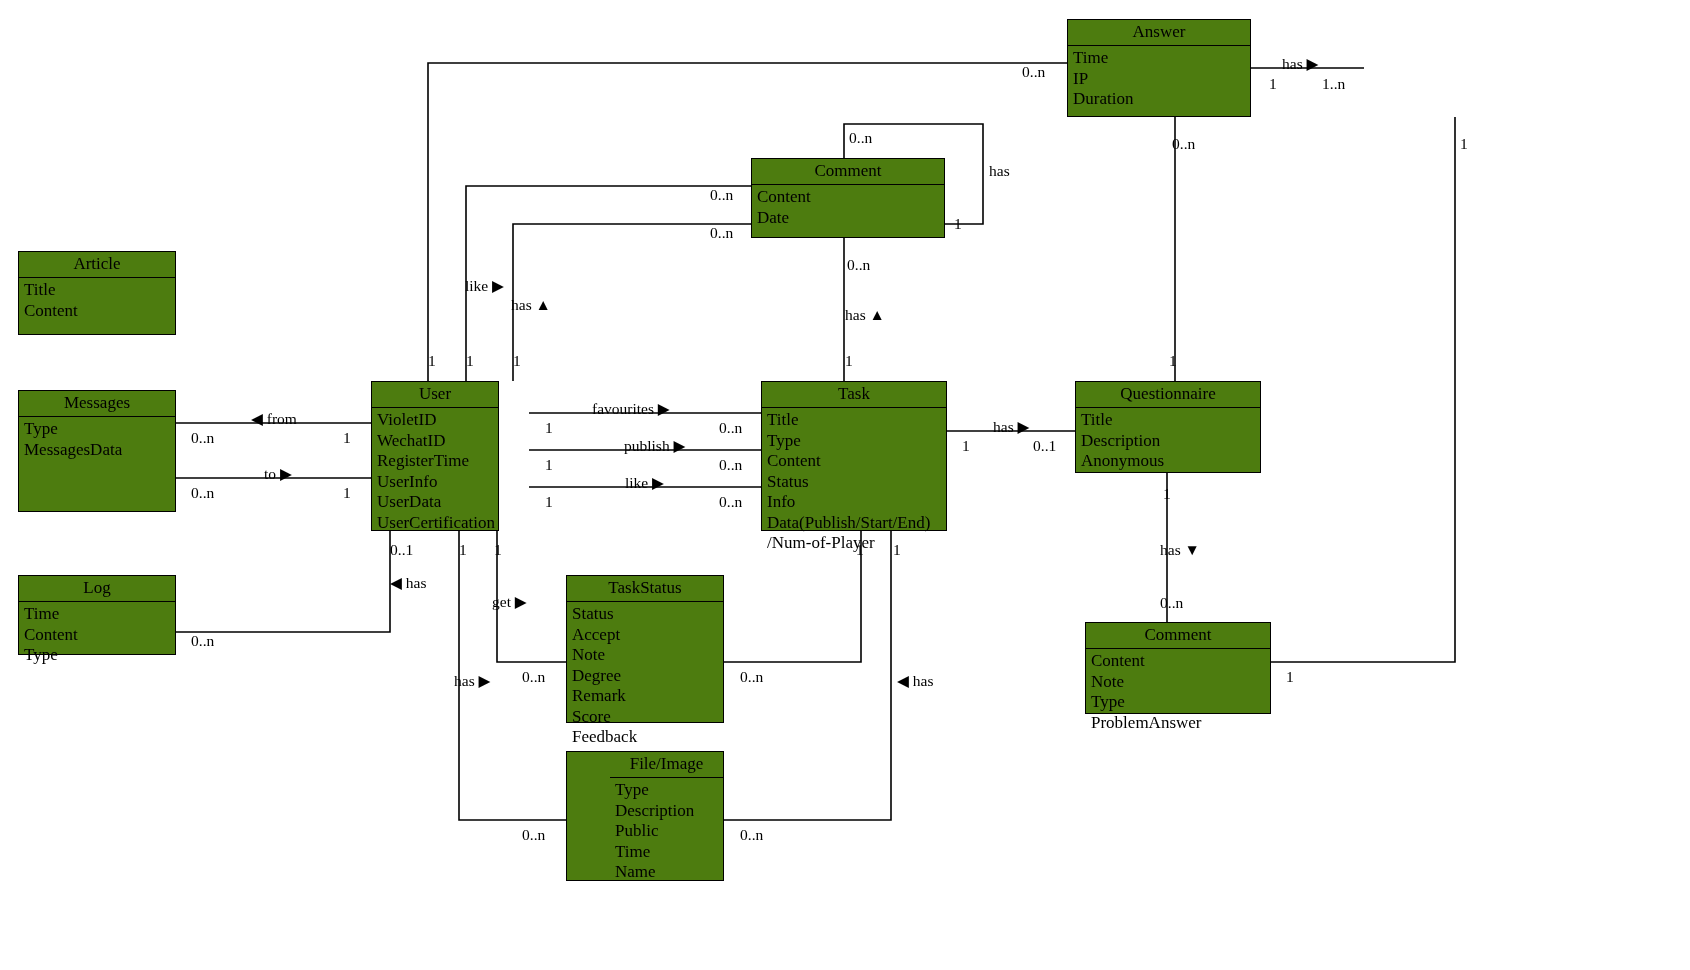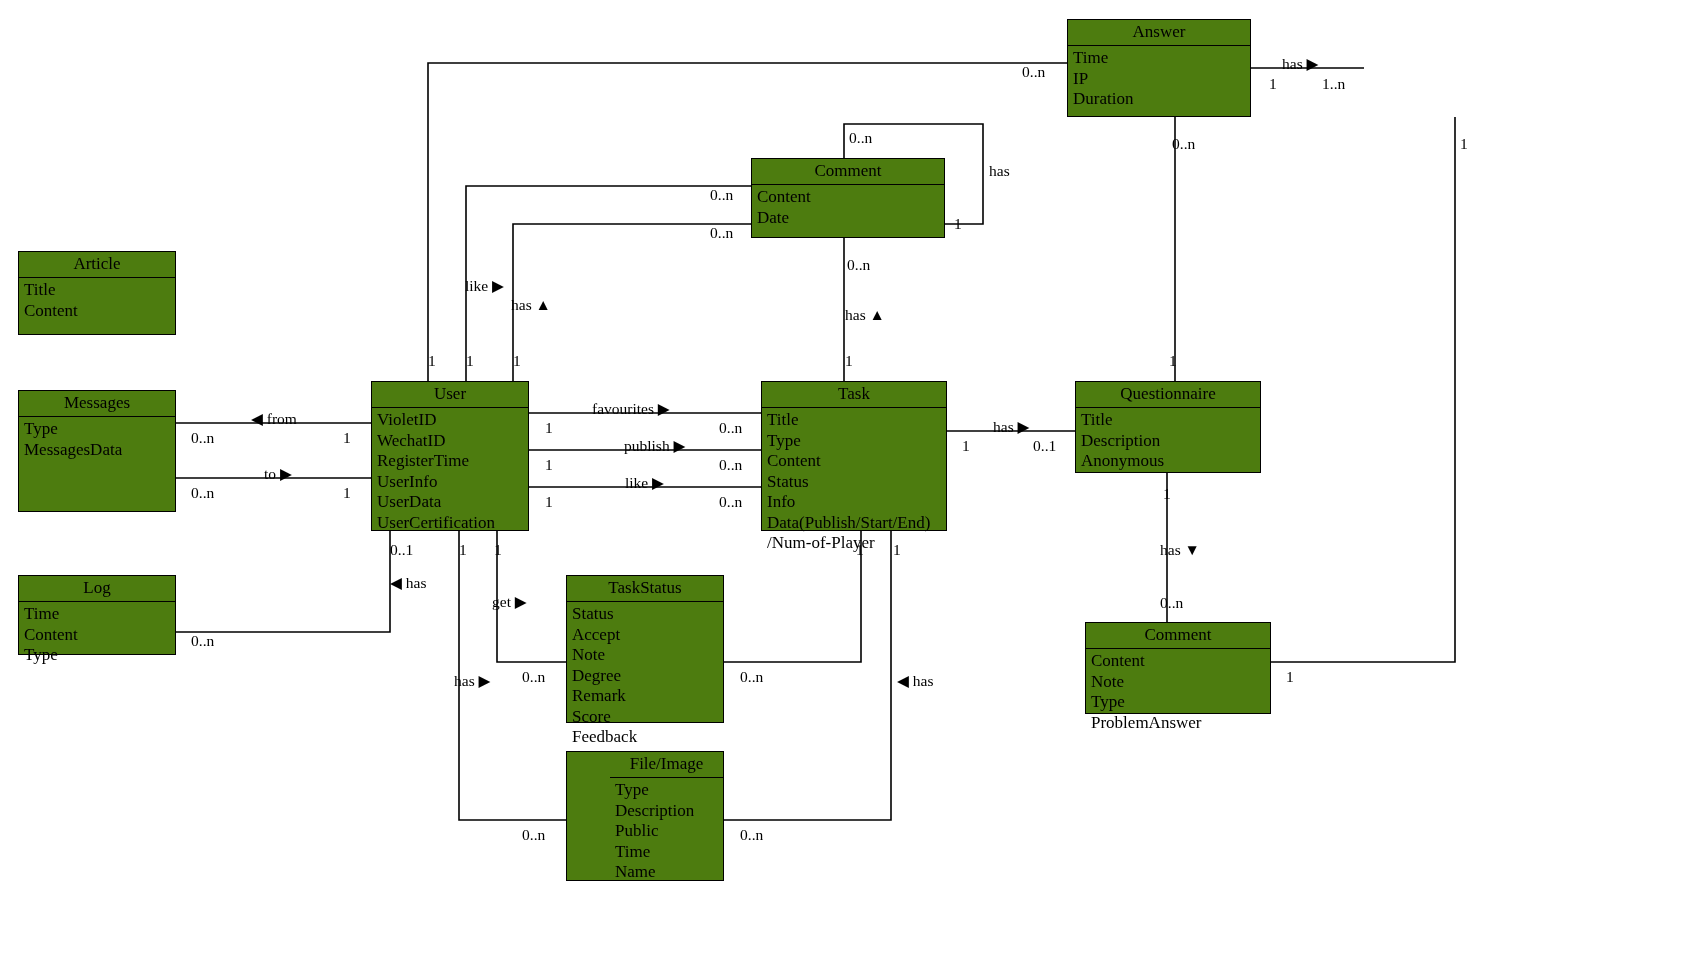--- a/index.html
+++ b/index.html
@@ -130,21 +130,21 @@
 
   <div class="uml-class" style="left:18px; top:575px; width:158px; height:80px;">
     <div class="cls-title">Log</div>
     <div class="cls-attrs">
       <div>Time</div>
       <div>Content</div>
       <div>Type</div>
     </div>
   </div>
 
-  <div class="uml-class" style="left:371px; top:381px; width:158px; height:150px;">
+  <div class="uml-class" style="left:371px; top:381px; width:128px; height:150px;">
     <div class="cls-title">User</div>
     <div class="cls-attrs">
       <div>VioletID</div>
       <div>WechatID</div>
       <div>RegisterTime</div>
       <div>UserInfo</div>
       <div>UserData</div>
       <div>UserCertification</div>
     </div>
   </div>

